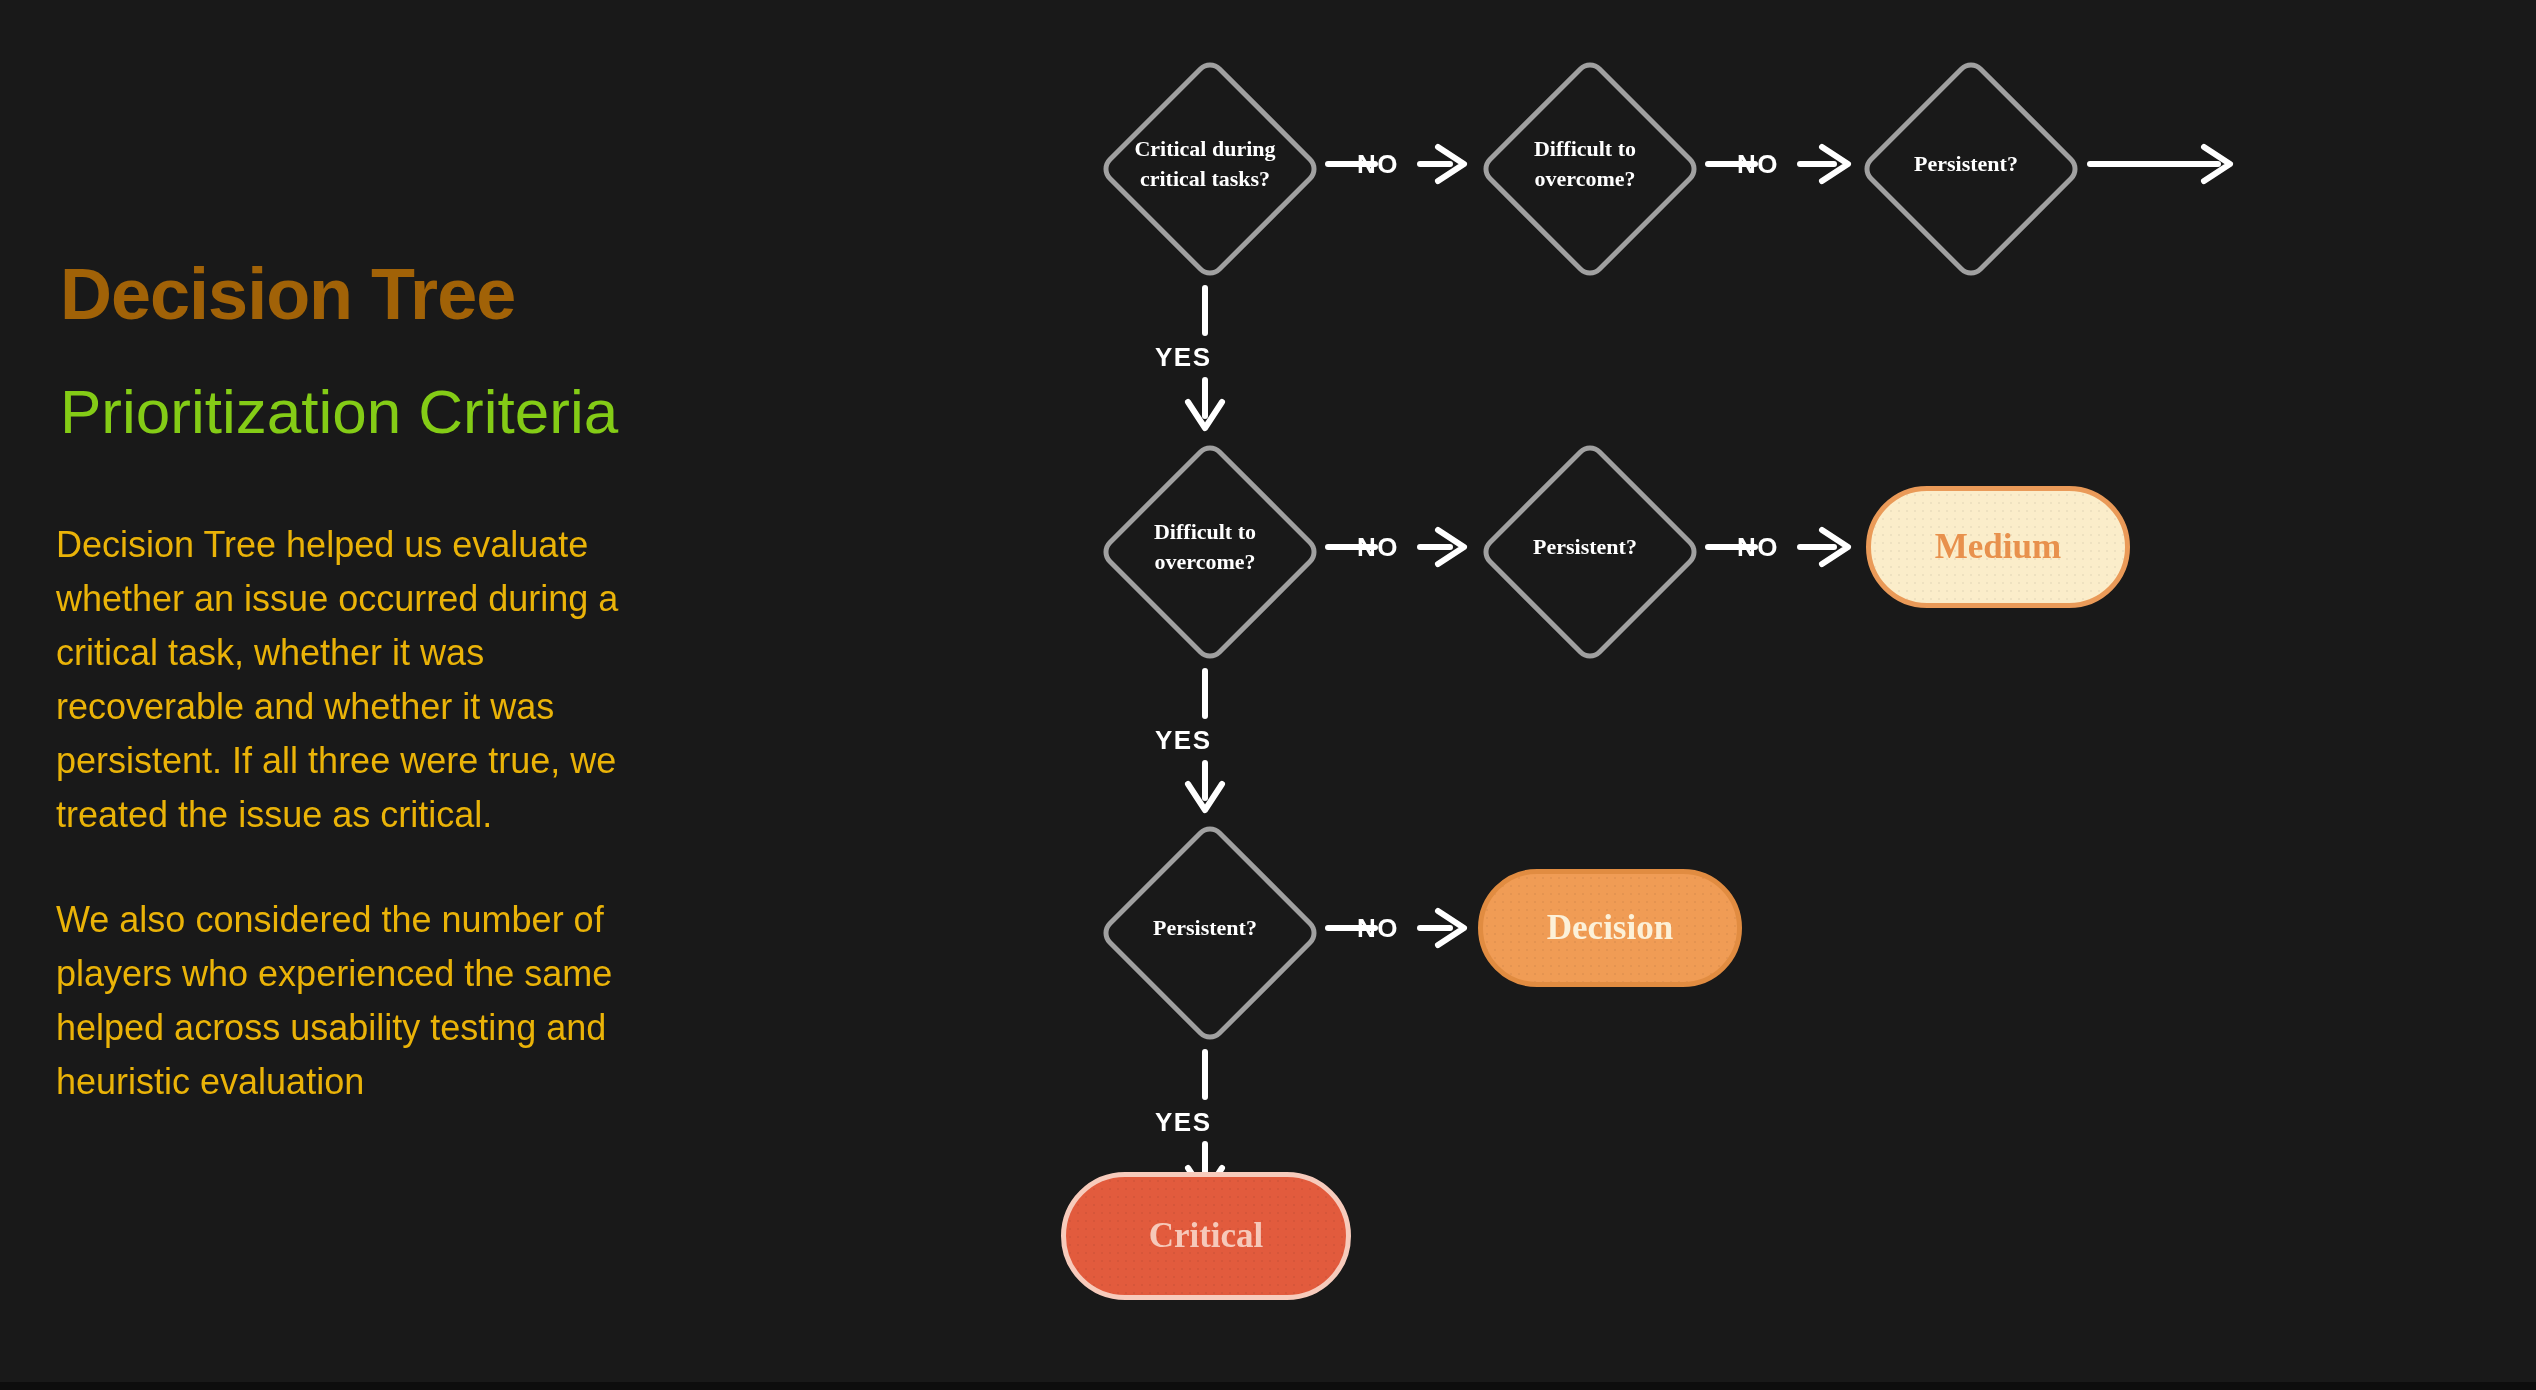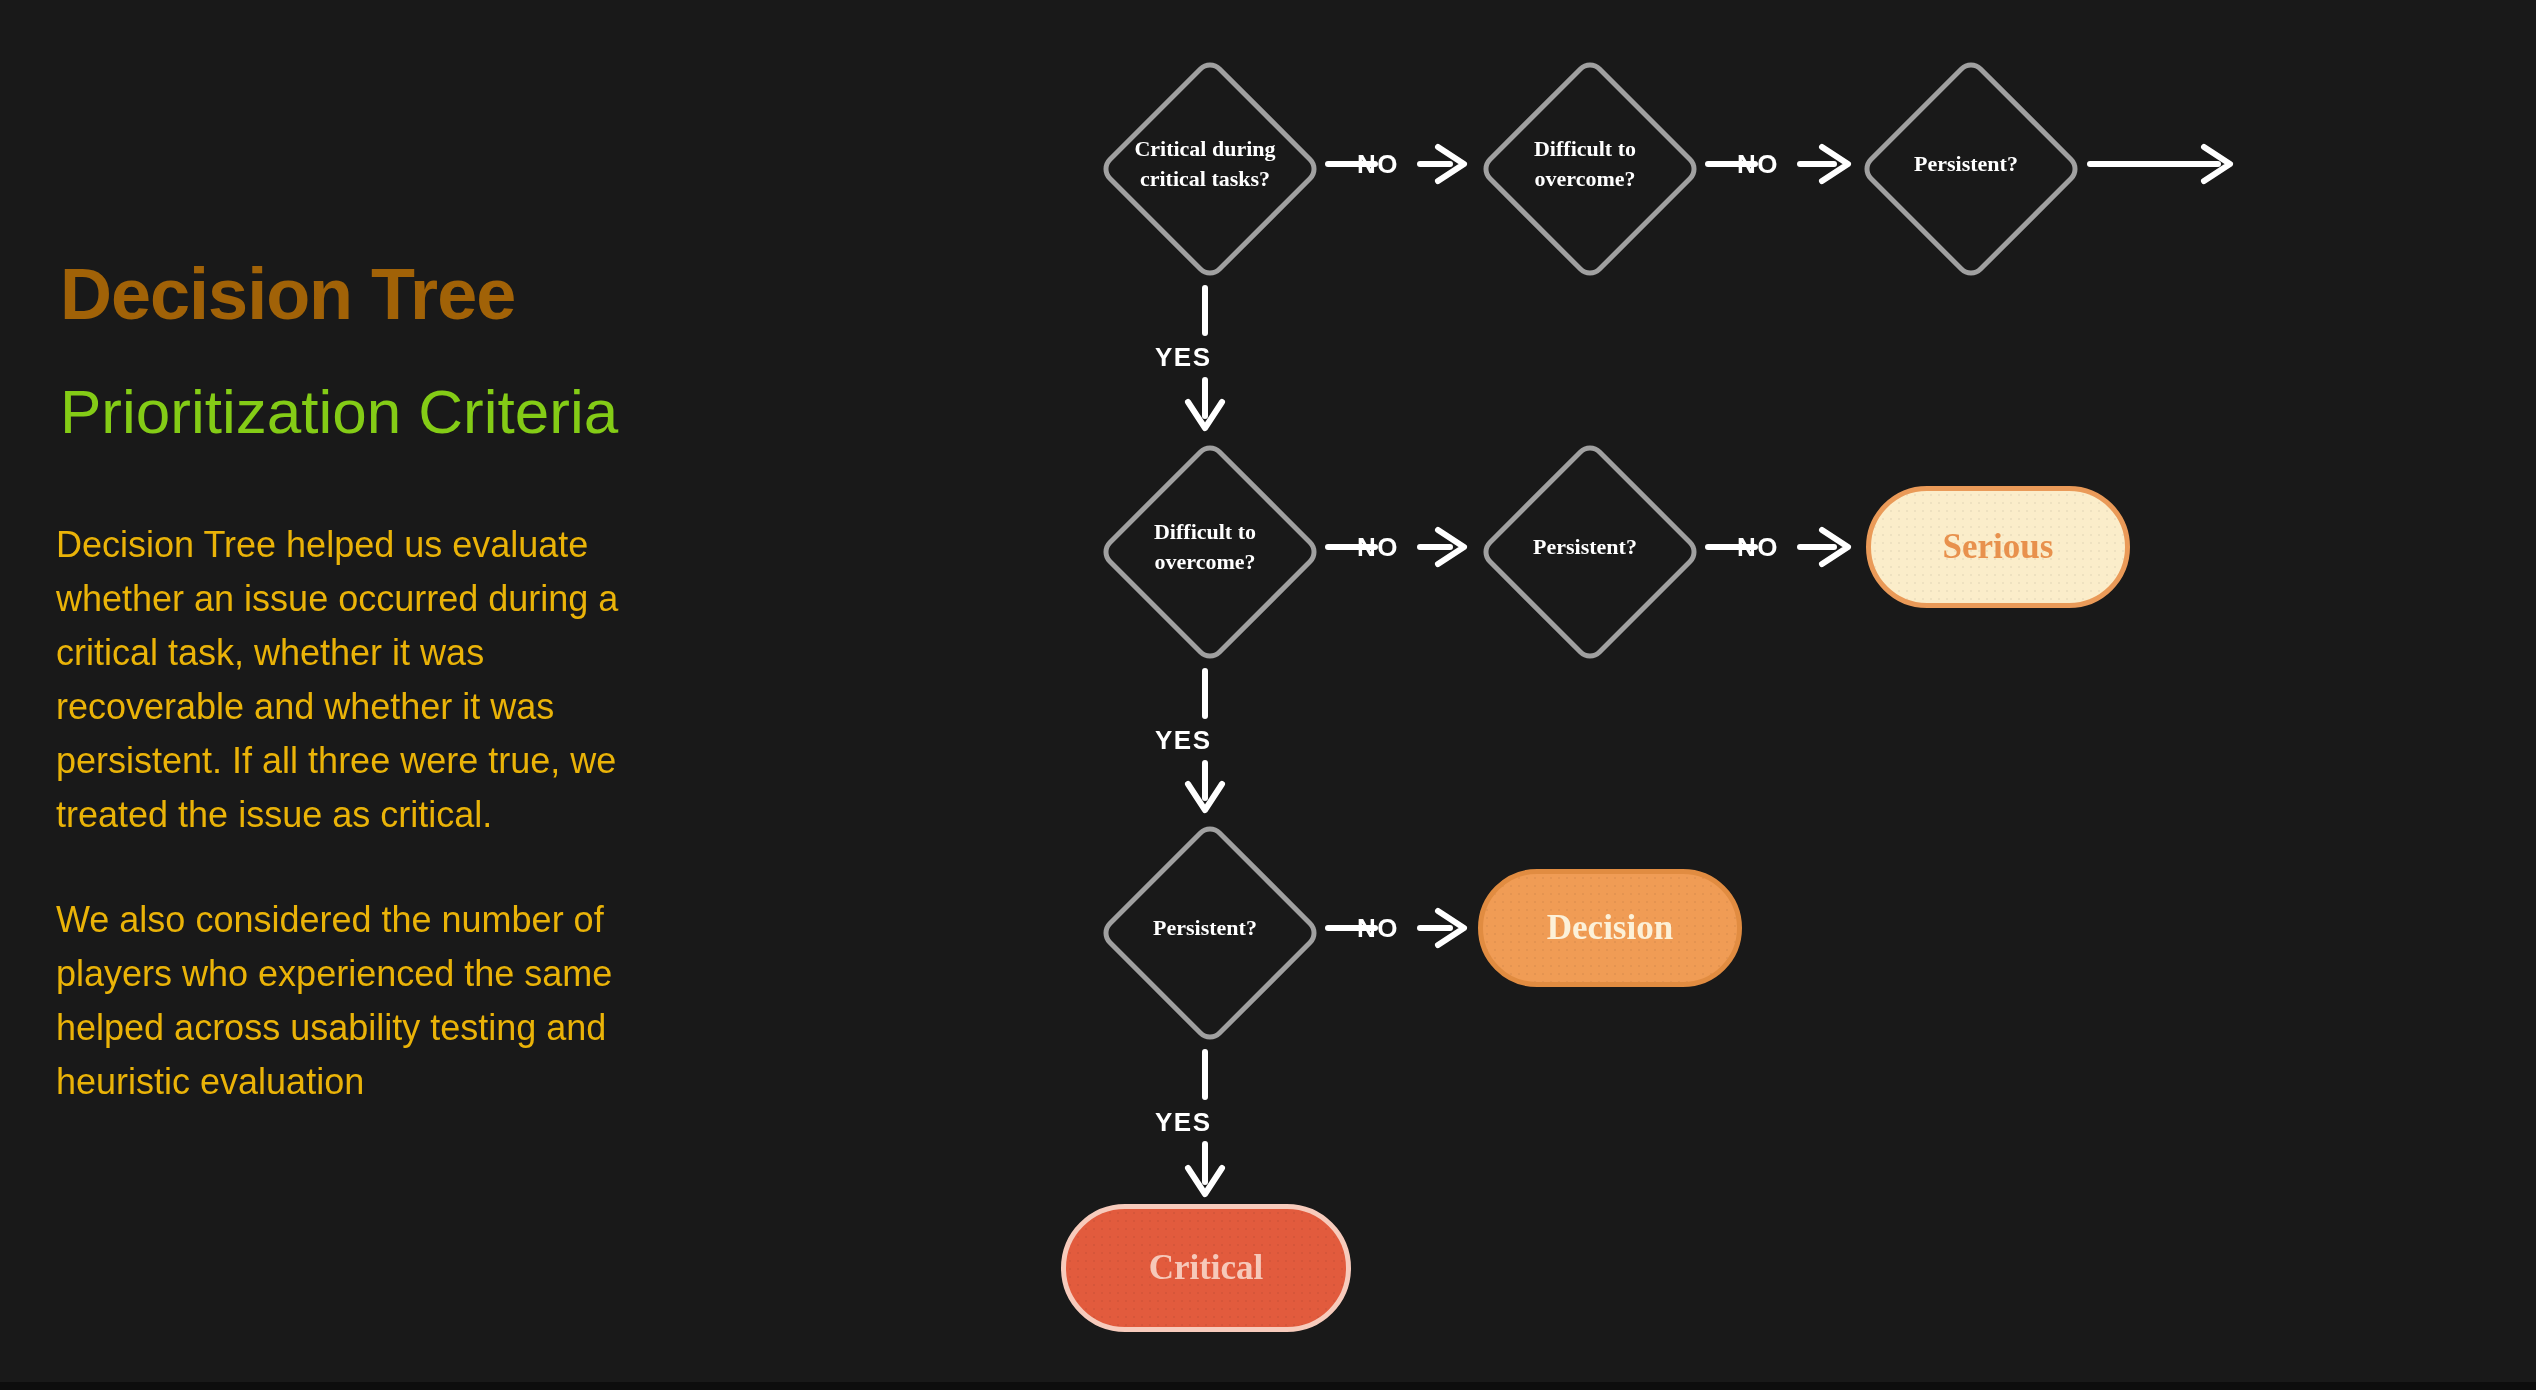--- a/index.html
+++ b/index.html
@@ -73,21 +73,21 @@
   .dl0 { left:1110px; top:109px; }
   .dl1 { left:1490px; top:109px; }
   .dl2 { left:1871px; top:109px; }
   .dl3 { left:1110px; top:492px; }
   .dl4 { left:1490px; top:492px; }
   .dl5 { left:1110px; top:873px; }
 
   .pill-low      { left:2242px; top:105px;  width:250px; height:108px; }
   .pill-medium   { left:1866px; top:486px;  width:254px; height:112px; }
   .pill-serious  { left:1478px; top:869px;  width:254px; height:108px; }
-  .pill-critical { left:1061px; top:1204px; width:280px; height:118px; }
+  .pill-critical { left:1061px; top:1172px; width:280px; height:118px; }
 
   .no-1 { left:1357px; top:150px; }
   .no-2 { left:1737px; top:150px; }
   .no-3 { left:1357px; top:533px; }
   .no-4 { left:1737px; top:533px; }
   .no-5 { left:1357px; top:914px; }
   .yes-1 { left:1155px; top:343px;  }
   .yes-2 { left:1155px; top:726px;  }
   .yes-3 { left:1155px; top:1108px; }
 </style>
@@ -156,21 +156,21 @@
   <div class="diamond d4"></div>
   <div class="diamond d5"></div>
 
   <div class="dlabel dl0">Critical during critical tasks?</div>
   <div class="dlabel dl1">Difficult to overcome?</div>
   <div class="dlabel dl2">Persistent?</div>
   <div class="dlabel dl3">Difficult to overcome?</div>
   <div class="dlabel dl4">Persistent?</div>
   <div class="dlabel dl5">Persistent?</div>
 
-  <div class="pill pill-medium" style="background-color: rgb(251, 237, 202); border-color: rgb(234, 154, 88); color: rgb(232, 145, 77);">Serious</div>
+  <div class="pill pill-medium" style="background-color: rgb(251, 237, 202); border-color: rgb(234, 154, 88); color: rgb(232, 145, 77);">Medium</div>
   <div class="pill pill-serious" style="background-color: rgb(240, 156, 85); border-color: rgb(225, 140, 65); color: rgb(252, 241, 217);">Decision</div>
   <div class="pill pill-critical" style="background-color: rgb(226, 91, 61); border-color: rgb(247, 203, 188); color: rgb(246, 201, 186);">Critical</div>
 
   <div class="edge-label no-label no-1">NO</div>
   <div class="edge-label no-label no-2">NO</div>
   <div class="edge-label no-label no-3">NO</div>
   <div class="edge-label no-label no-4">NO</div>
   <div class="edge-label no-label no-5">NO</div>
   <div class="edge-label yes-label yes-1">YES</div>
   <div class="edge-label yes-label yes-2">YES</div>

